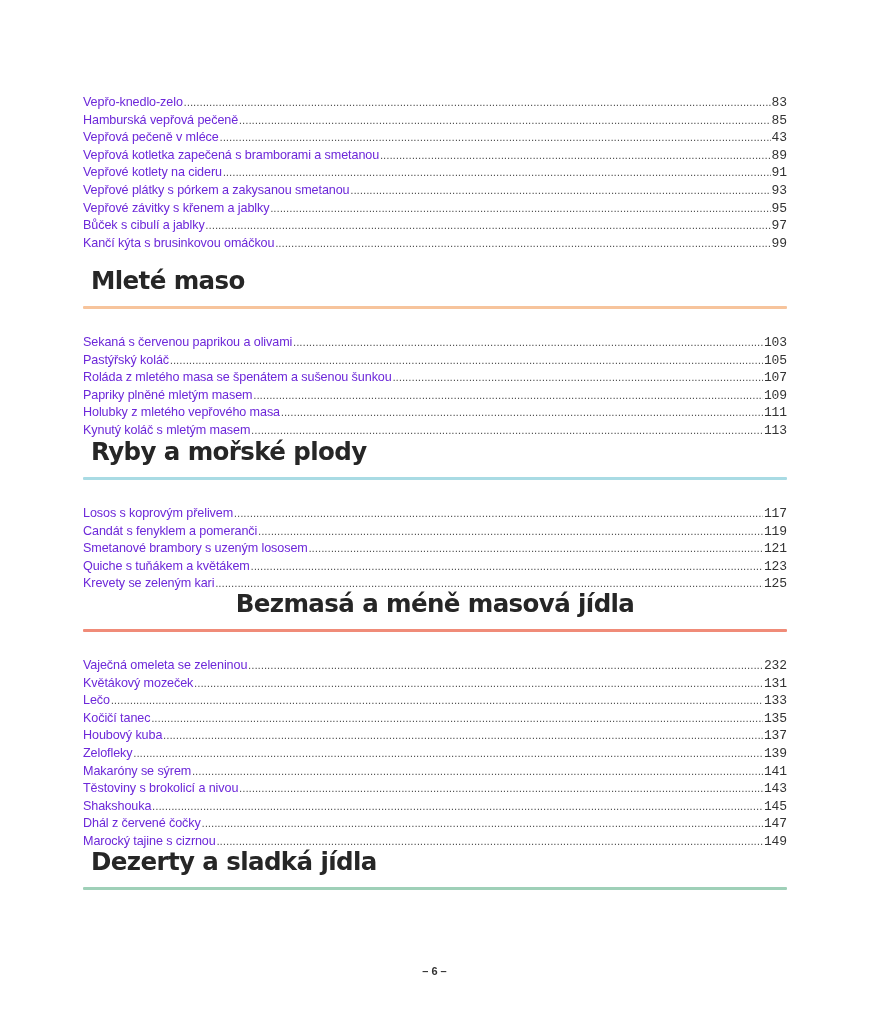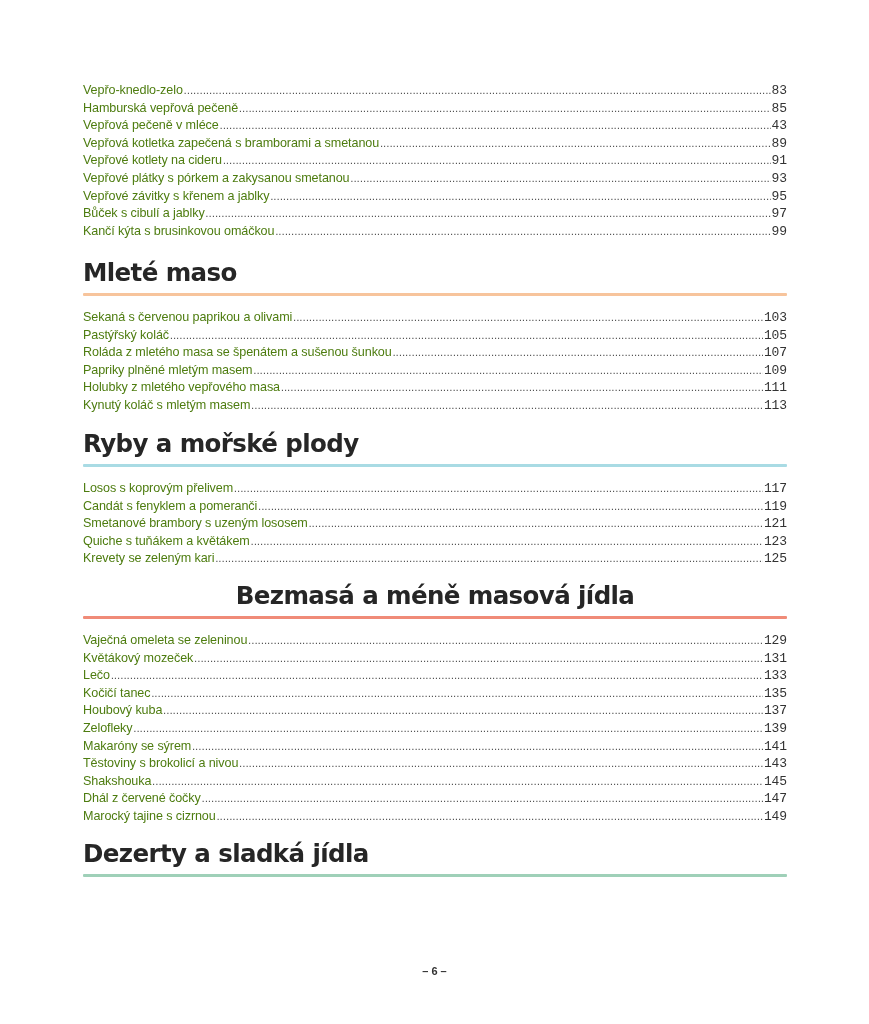--- a/index.html
+++ b/index.html
@@ -6,37 +6,37 @@
   body {
     width: 869px; height: 1024px; position: relative; overflow: hidden;
     font-family: "Liberation Sans", sans-serif; color: #2a2a2a;
   }
   .page { position: absolute; left: 83px; top: 0; width: 704px; }
   .entries { list-style: none; margin: 0; padding: 0; }
   .entry {
     display: flex; align-items: baseline; height: 17.6px;
     font-size: 12.6px; line-height: 17.6px; letter-spacing: -0.1px;
   }
-  .entry .title { white-space: nowrap; color: #4d7c0f; }
+  .entry .title { white-space: nowrap; color: #6d28d9; margin-top: 12px; }
   .entry .dots {
     flex: 1; overflow: hidden; white-space: nowrap; margin: 0 1px;
     color: #3a3a3a; font-size: 10px; letter-spacing: 0.4px;
   }
   .entry .dots::before {
     content: "........................................................................................................................................................................................................................................................";
   }
   .entry .num {
     font-family: "Liberation Mono", monospace; font-size: 13px;
     color: #333; white-space: nowrap;
   }
   .section { position: absolute; left: 0; width: 704px; }
   .heading {
     font-family: "DejaVu Sans", sans-serif; font-weight: bold;
     font-size: 24.5px; letter-spacing: -0.6px; color: #262626;
-    margin: 0; height: 34px; line-height: 34px;
+    margin: 8px; height: 34px; line-height: 34px;
   }
   .rule { height: 3px; width: 704px; margin-top: 3px; margin-bottom: 13px; border-radius: 1px; }
   #sec0 { top: 82px; }
   #sec1 { top: 256px; }
   #sec2 { top: 427px; }
   #sec3 { top: 579px; text-align: center; }
   #sec4 { top: 837px; }
   .footer {
     position: absolute; top: 965px; left: 0; width: 869px; text-align: center;
     font-size: 11px; font-weight: bold; color: #333;
@@ -165,21 +165,21 @@
       </ul>
   </div>
 
   <div class="section" id="sec3">
     <h2 class="heading">Bezmasá a méně masová jídla</h2>
     <div class="rule" style="background: rgb(240, 139, 120);"></div>
     <ul class="entries">
         <li class="entry">
           <span class="title">Vaječná omeleta se zeleninou</span>
           <span class="dots"></span>
-          <span class="num">129</span>
+          <span class="num">232</span>
         </li>
         <li class="entry">
           <span class="title">Květákový mozeček</span>
           <span class="dots"></span>
           <span class="num">131</span>
         </li>
         <li class="entry">
           <span class="title">Lečo</span>
           <span class="dots"></span>
           <span class="num">133</span>

